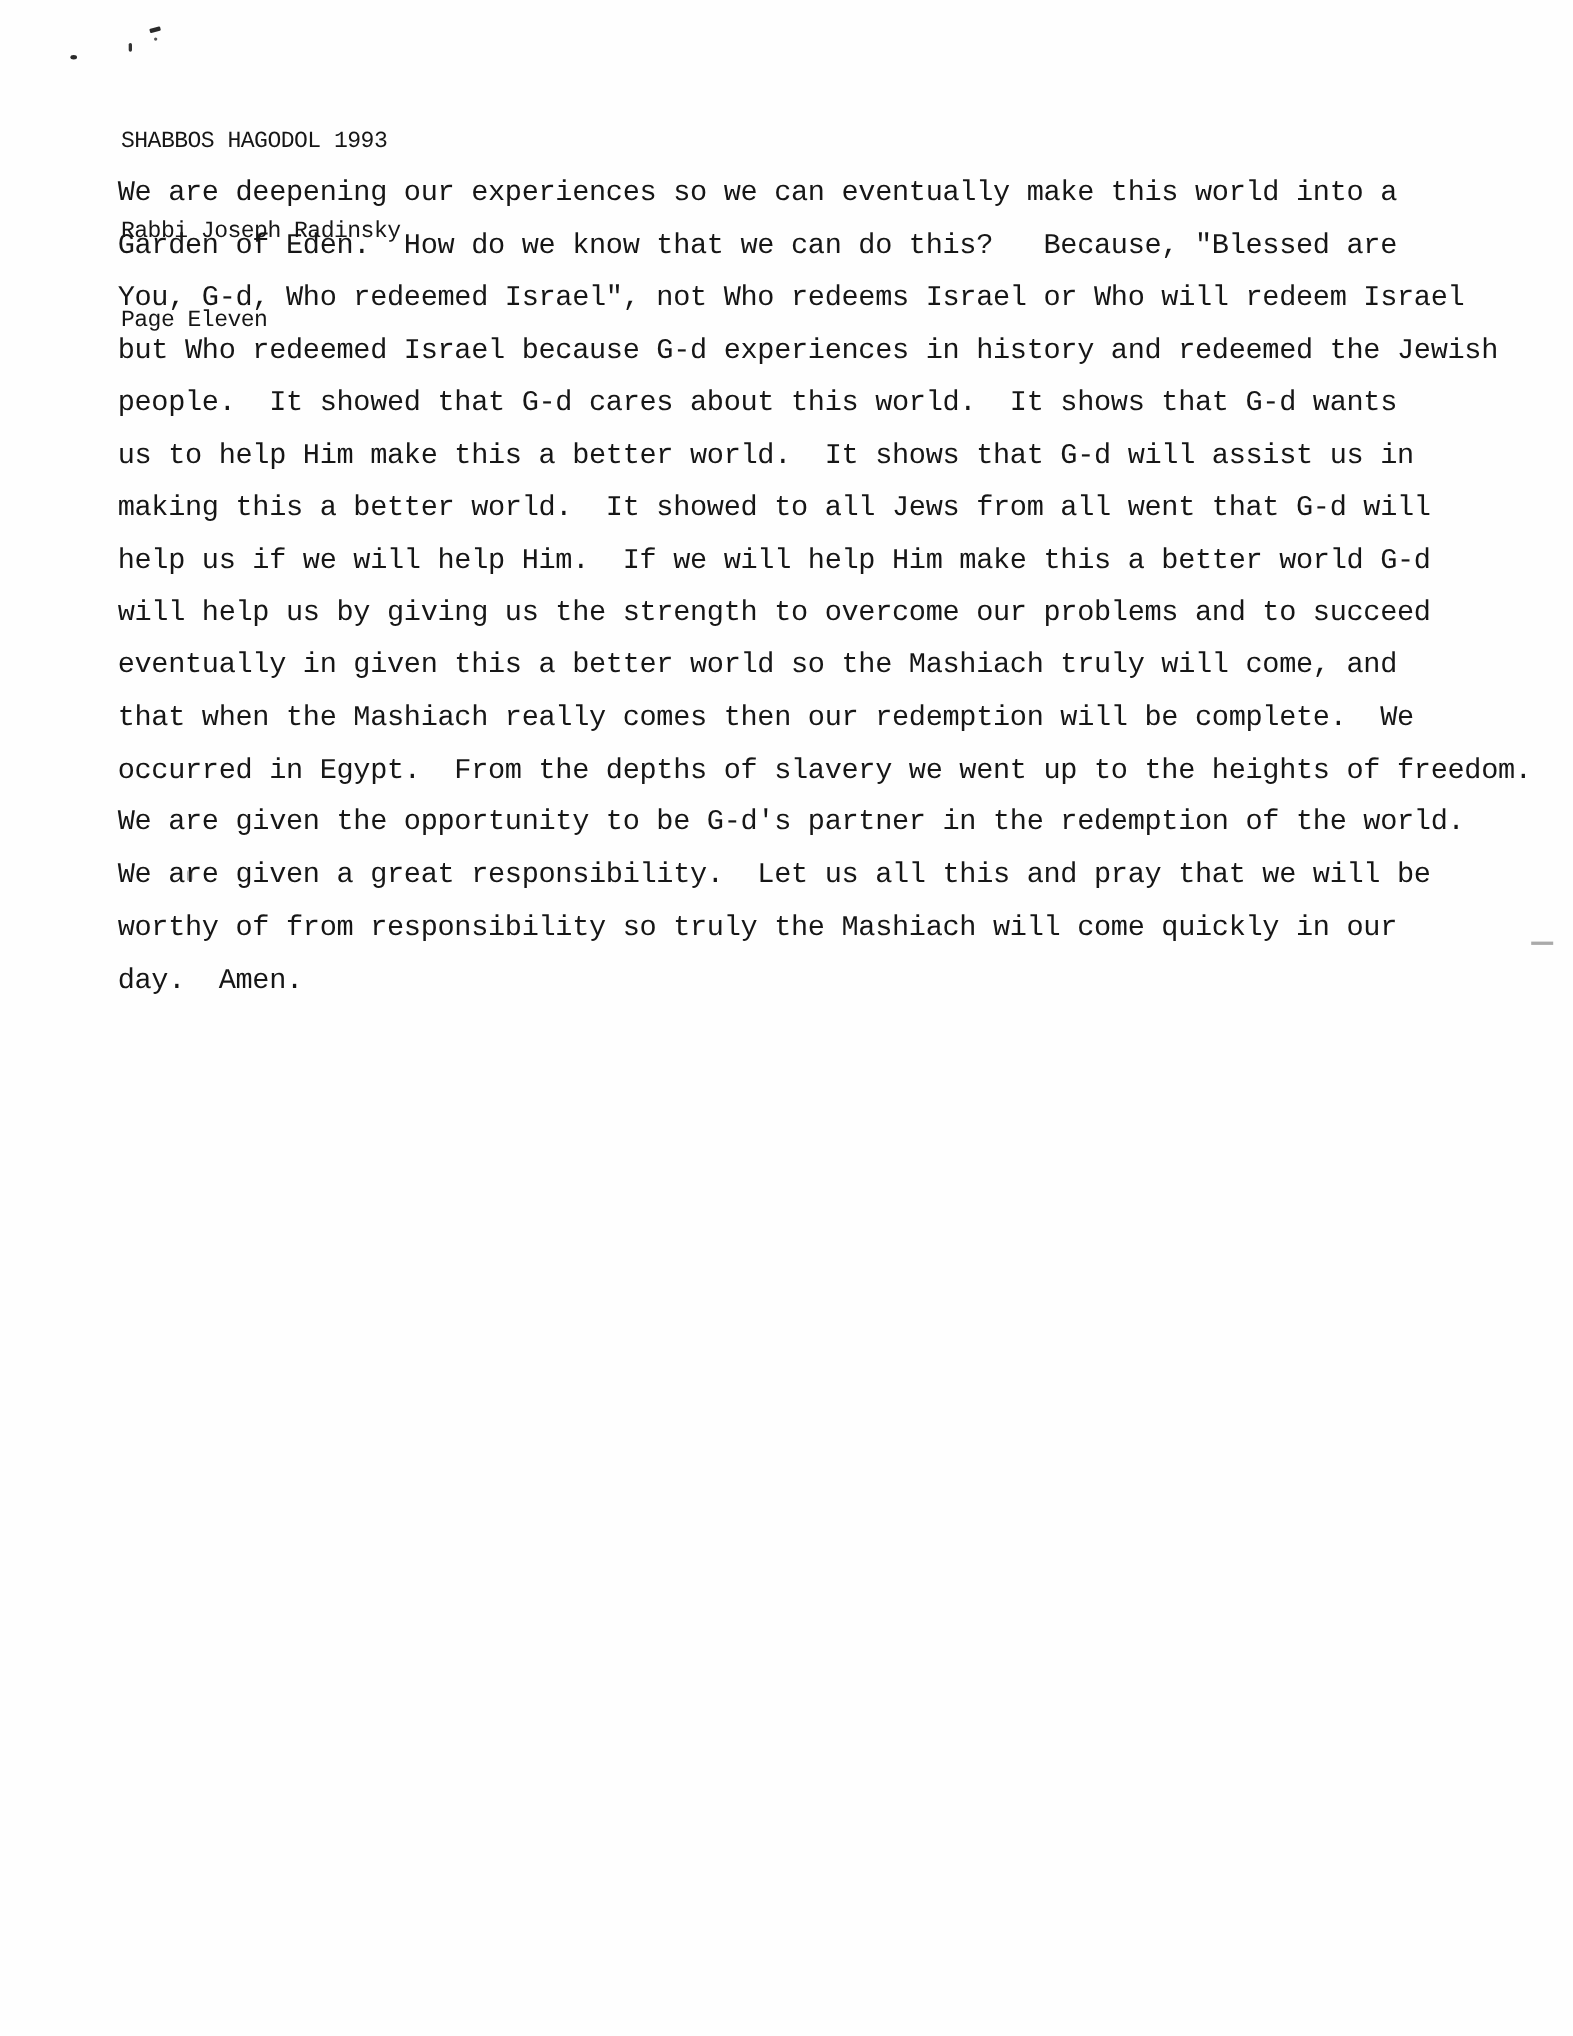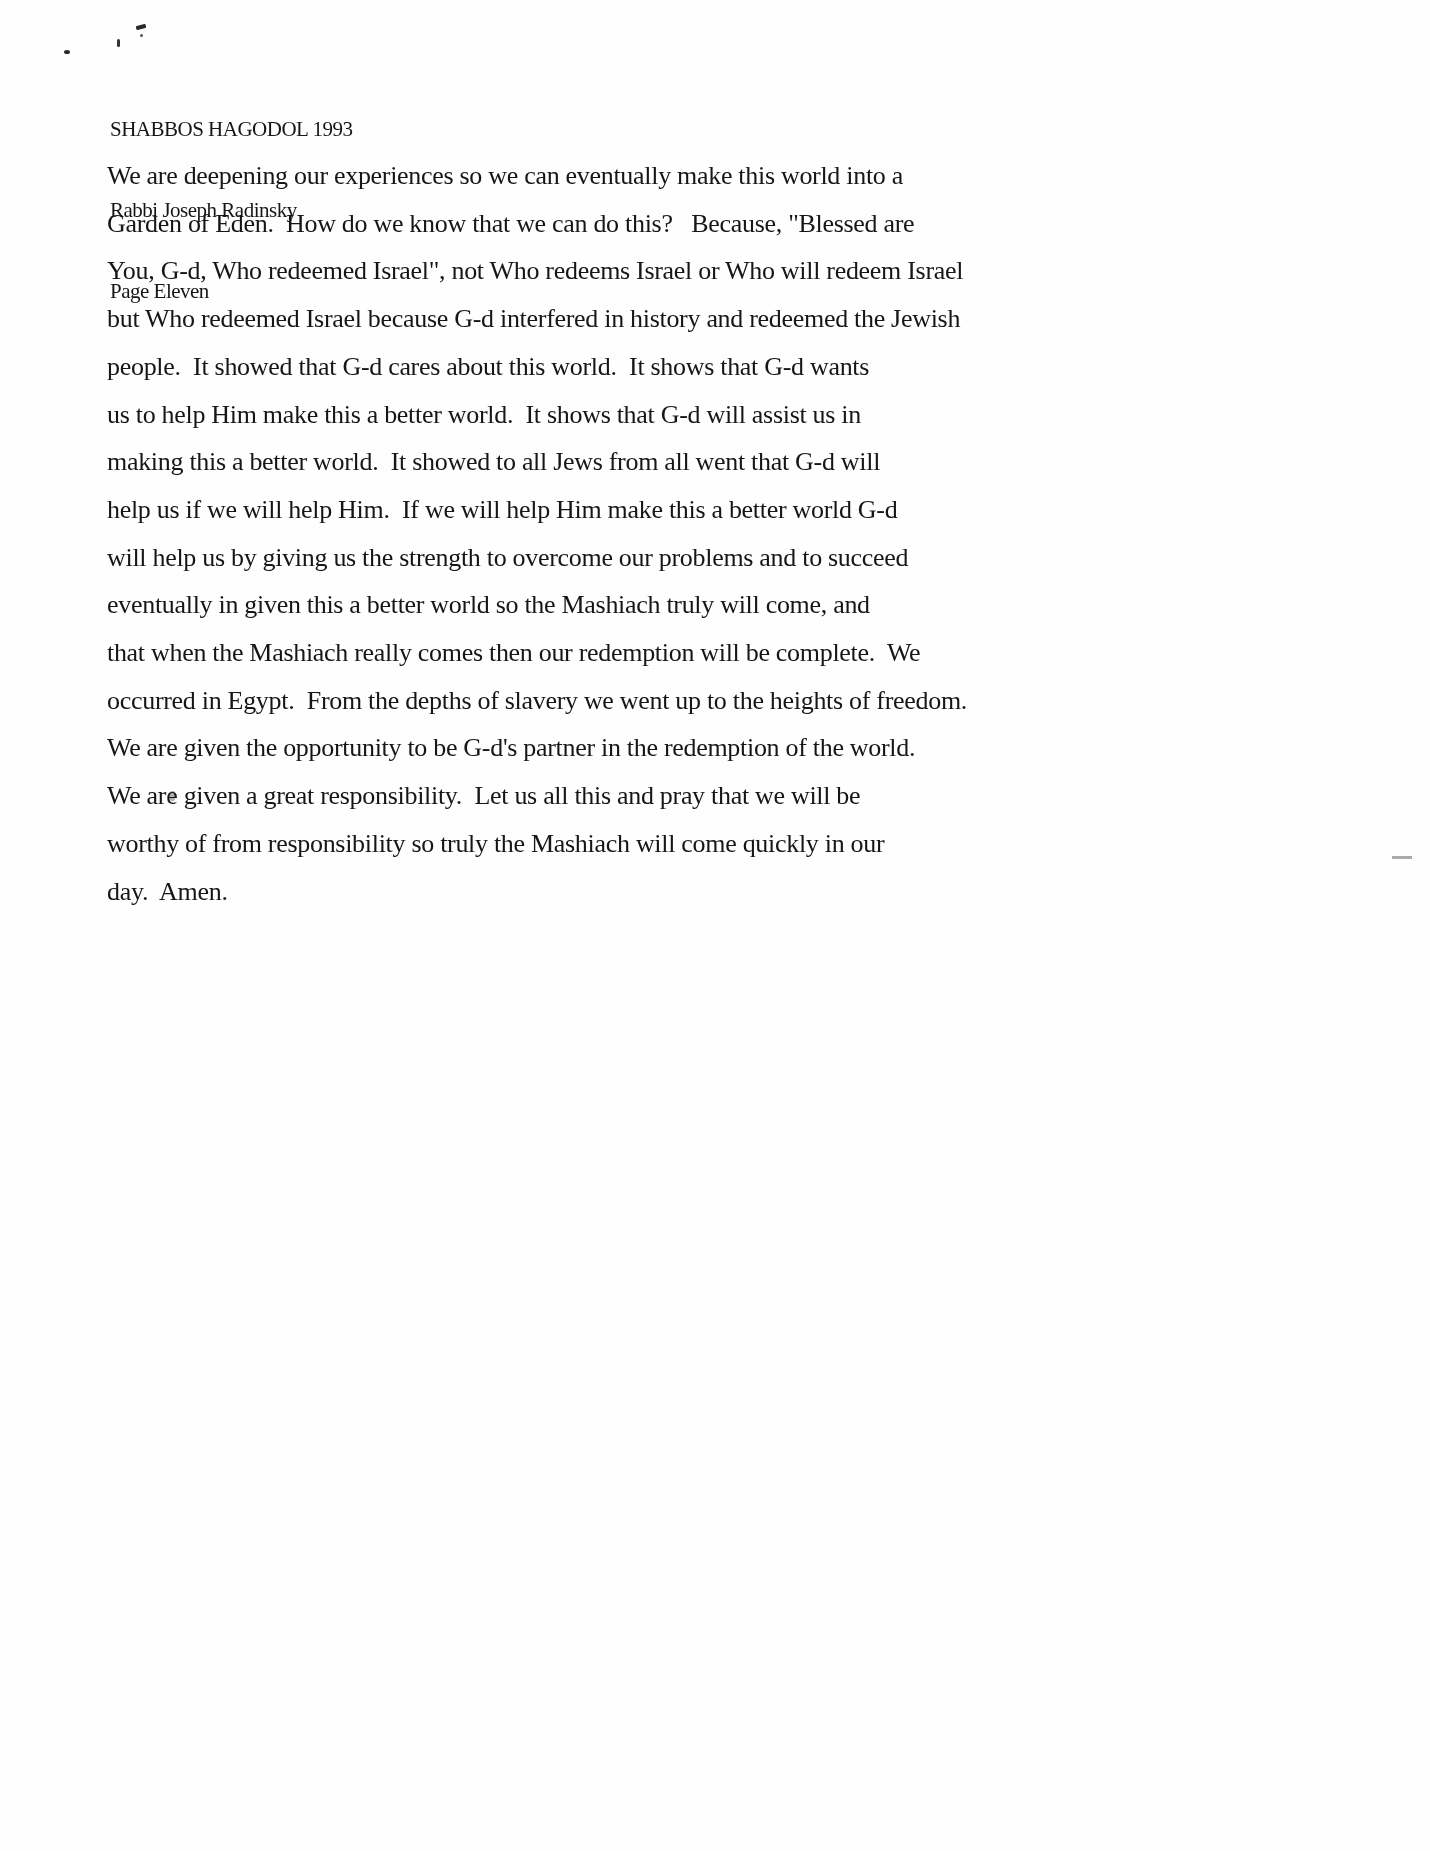--- a/index.html
+++ b/index.html
@@ -5,21 +5,21 @@
   html, body {
     margin: 0;
     padding: 0;
     background: #ffffff;
   }
   .page {
     position: relative;
     width: 1430px;
     height: 1851px;
     background: #fefefe;
-    font-family: Liberation Serif, serif;
+    font-family: Liberation Mono, monospace;
     color: #161616;
     overflow: hidden;
   }
   .doc-header {
     position: absolute;
     left: 110px;
     top: 62px;
     font-size: 21px;
     line-height: 27px;
     letter-spacing: -0.5px;
@@ -63,21 +63,21 @@
   <div class="doc-header">
     <div>SHABBOS HAGODOL 1993</div>
     <div>Rabbi Joseph Radinsky</div>
     <div>Page Eleven</div>
   </div>
 
   <div class="doc-body">
     <div class="body-line">We are deepening our experiences so we can eventually make this world into a</div>
     <div class="body-line">Garden of Eden.  How do we know that we can do this?   Because, "Blessed are</div>
     <div class="body-line">You, G-d, Who redeemed Israel", not Who redeems Israel or Who will redeem Israel</div>
-    <div class="body-line">but Who redeemed Israel because G-d interfered in history and redeemed the Jewish</div>
+    <div class="body-line">but Who redeemed Israel because G-d experiences in history and redeemed the Jewish</div>
     <div class="body-line">people.  It showed that G-d cares about this world.  It shows that G-d wants</div>
     <div class="body-line">us to help Him make this a better world.  It shows that G-d will assist us in</div>
     <div class="body-line">making this a better world.  It showed to all Jews from all went that G-d will</div>
     <div class="body-line">help us if we will help Him.  If we will help Him make this a better world G-d</div>
     <div class="body-line">will help us by giving us the strength to overcome our problems and to succeed</div>
     <div class="body-line">eventually in given this a better world so the Mashiach truly will come, and</div>
     <div class="body-line">that when the Mashiach really comes then our redemption will be complete.  We</div>
     <div class="body-line">occurred in Egypt.  From the depths of slavery we went up to the heights of freedom.</div>
     <div class="body-line">We are given the opportunity to be G-d's partner in the redemption of the world.</div>
     <div class="body-line">We are given a great responsibility.  Let us all this and pray that we will be</div>

